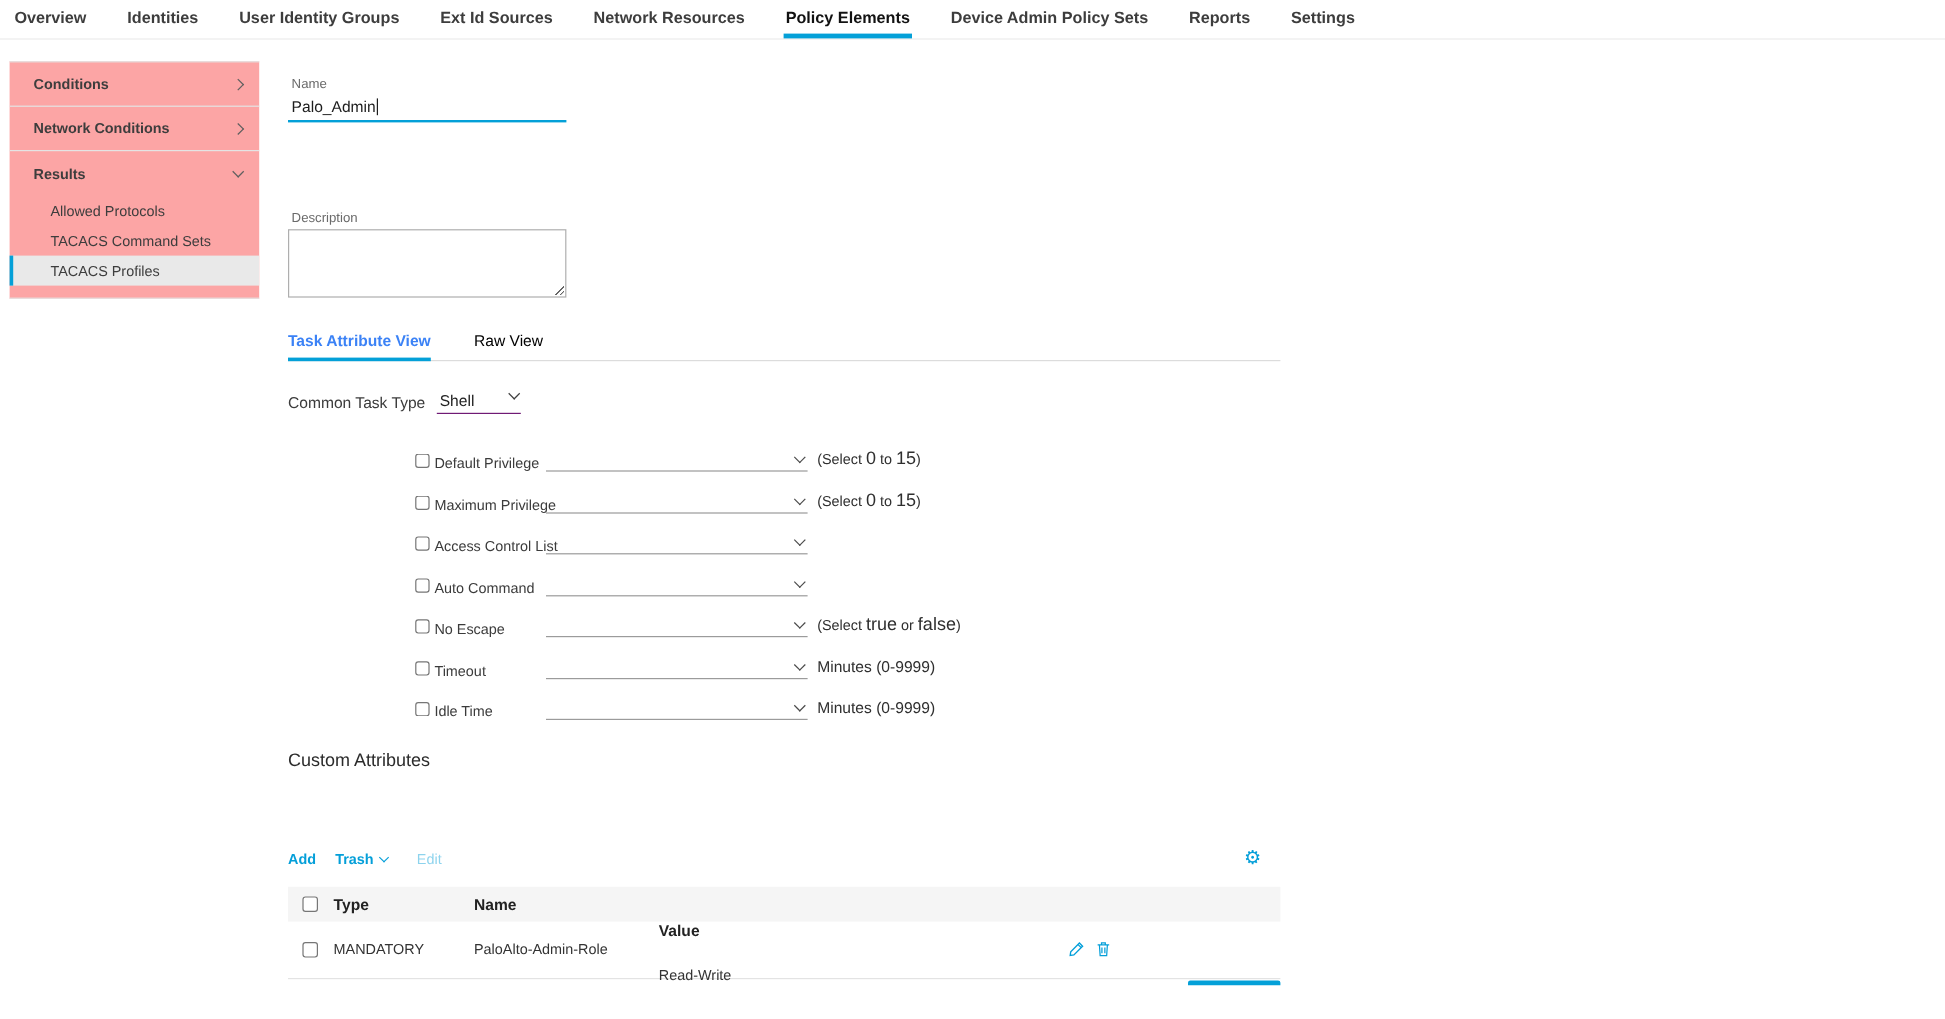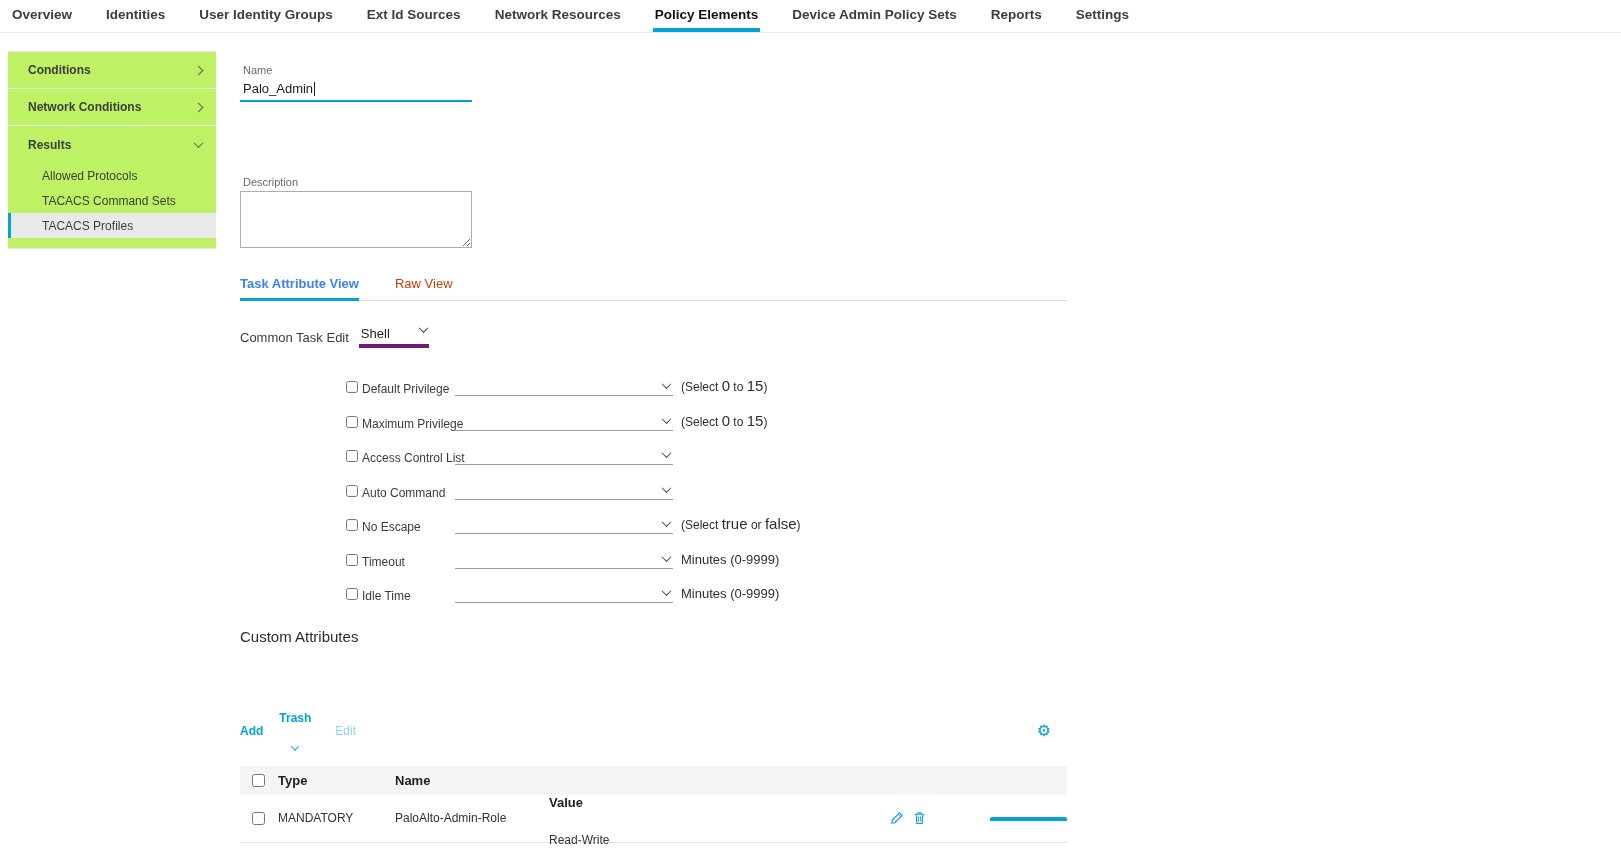--- a/index.html
+++ b/index.html
@@ -17,21 +17,21 @@
     display:flex;gap:30px;align-items:stretch;height:33px;
     padding-left:10px;border-bottom:1px solid #ececec;
   }
   .nav-item{
     display:flex;align-items:center;font-size:13.5px;font-weight:700;
     color:#3d3d3d;border-bottom:4px solid transparent;padding:0 2px;cursor:pointer;white-space:nowrap;
   }
   .nav-item.active{color:#121212;border-bottom-color:var(--accent);}
   
   .sidebar{
-    position:absolute;left:8px;top:51px;width:208px;background:#bef264;
+    position:absolute;left:8px;top:51px;width:208px;background:#fca5a5;
     border-top:1px solid #e4e4e4;border-bottom:1px solid #e4e4e4;padding-bottom:10px;
   }
   .sb-section{
     height:37px;display:flex;align-items:center;justify-content:space-between;
     padding:0 14px 0 20px;font-size:12px;font-weight:700;color:#3d3d3d;
     cursor:pointer;border-bottom:1px solid #e4e4e4;
   }
   .sb-section.expanded{border-bottom:none;}
   .sb-sub{
     height:25px;display:flex;align-items:center;padding-left:34px;
@@ -53,28 +53,28 @@
     padding:3px 3px 4px;font-size:13px;color:#1d1d1d;display:flex;align-items:center;margin-top:2px;cursor:text;text-align:right;
   }
   .caret{width:1px;height:14px;background:#1d1d1d;margin-left:1px;}
   #desc-field{margin-top:74px;}
   .desc-textarea{
     display:block;margin-top:3px;width:232px;height:57px;
     border:1px solid #aeaeae;resize:both;font-family:inherit;font-size:12px;padding:4px;background:#fff;
   }
   .tabs{display:flex;margin-top:28px;border-bottom:1px solid #dcdcdc;align-items:flex-end;}
   .tab{
-    font-size:13px;color:#c2410c;padding-bottom:7px;margin-right:36px;
+    font-size:13px;color:#000000;padding-bottom:7px;margin-right:36px;
     cursor:pointer;border-bottom:3px solid transparent;margin-bottom:-1px;white-space:nowrap;
   }
   .tab.active{font-weight:700;color:#3b82f6;border-bottom-color:var(--accent);}
   .section-heading{margin-top:15px;font-size:16px;font-weight:500;color:#2b2b2b;}
   .task-type{margin-top:25px;display:flex;align-items:center;font-size:13px;color:#3b3b3b;}
   .ct-select{
-    margin-left:10px;width:70px;border-bottom:4px solid #701a75;
+    margin-left:10px;width:70px;border-bottom:1px solid #701a75;
     display:flex;justify-content:space-between;align-items:flex-start;
     padding:0 2px 3px;font-size:13px;color:#222;cursor:pointer;
   }
   .ct-select .chev{border-color:#3f3f3f;}
   .task-rows{margin-top:24px;}
   .task-row{position:relative;height:34.5px;}
   .task-row input{position:absolute;left:106px;top:9px;width:12px;height:12px;}
   .task-label{position:absolute;left:122px;top:10px;font-size:12px;color:#3b3b3b;}
   .task-select{
     position:absolute;left:215px;top:4px;width:218px;height:20px;
@@ -82,21 +82,21 @@
   }
   .task-select .chev{position:absolute;right:3px;top:6px;border-color:#4a4a4a;}
   .task-hint{position:absolute;left:441px;top:5px;color:#2f2f2f;white-space:nowrap;}
   .task-hint .sz-s{font-size:12px;}
   .task-hint .sz-m{font-size:13px;}
   .task-hint .sz-l{font-size:15px;}
   .sh2{margin-top:14px;font-size:15px;}
   
   .attr-toolbar{margin-top:66px;display:flex;align-items:center;font-size:12px;}
   .link{color:var(--link);font-weight:700;cursor:pointer;}
-  .trash-link{margin-left:16px;display:flex;align-items:center;gap:20px;flex-direction:column;}
+  .trash-link{margin-left:16px;display:flex;align-items:center;gap:6px;}
   .trash-link .chev{width:6px;height:6px;}
   .link.disabled{opacity:.45;font-weight:400;cursor:default;margin-left:24px;}
   .gear{margin-left:auto;margin-right:16px;font-size:16px;color:var(--link);cursor:pointer;line-height:1;}
   
   .attr-table{margin-top:15px;}
   .t-head{display:flex;align-items:center;height:29px;background:#f5f5f5;font-size:13px;font-weight:700;color:#222;}
   .t-row{display:flex;align-items:center;height:48px;border-bottom:1px solid #e3e3e3;font-size:12px;color:#333;}
   .c-check{width:38px;padding-left:12px;display:flex;align-items:center;}
   .c-check input{width:13px;height:13px;}
   .c-type{width:117px;}
@@ -158,21 +158,21 @@
     <textarea class="desc-textarea" style=""></textarea>
   </div>
 
   <div class="tabs" id="tabs">
       <div class="tab active">Task Attribute View</div>
       <div class="tab">Raw View</div>
     </div>
 
 
   <div class="task-type">
-    <span>Common Task Edit</span>
+    <span>Common Task Type</span>
     <div class="ct-select">
       <span>Shell</span>
       <span class="chev down"></span>
     </div>
   </div>
 
   <div class="task-rows" id="task-rows">
       <div class="task-row">
         <input type="checkbox" style="">
         <span class="task-label">Default Privilege</span>

